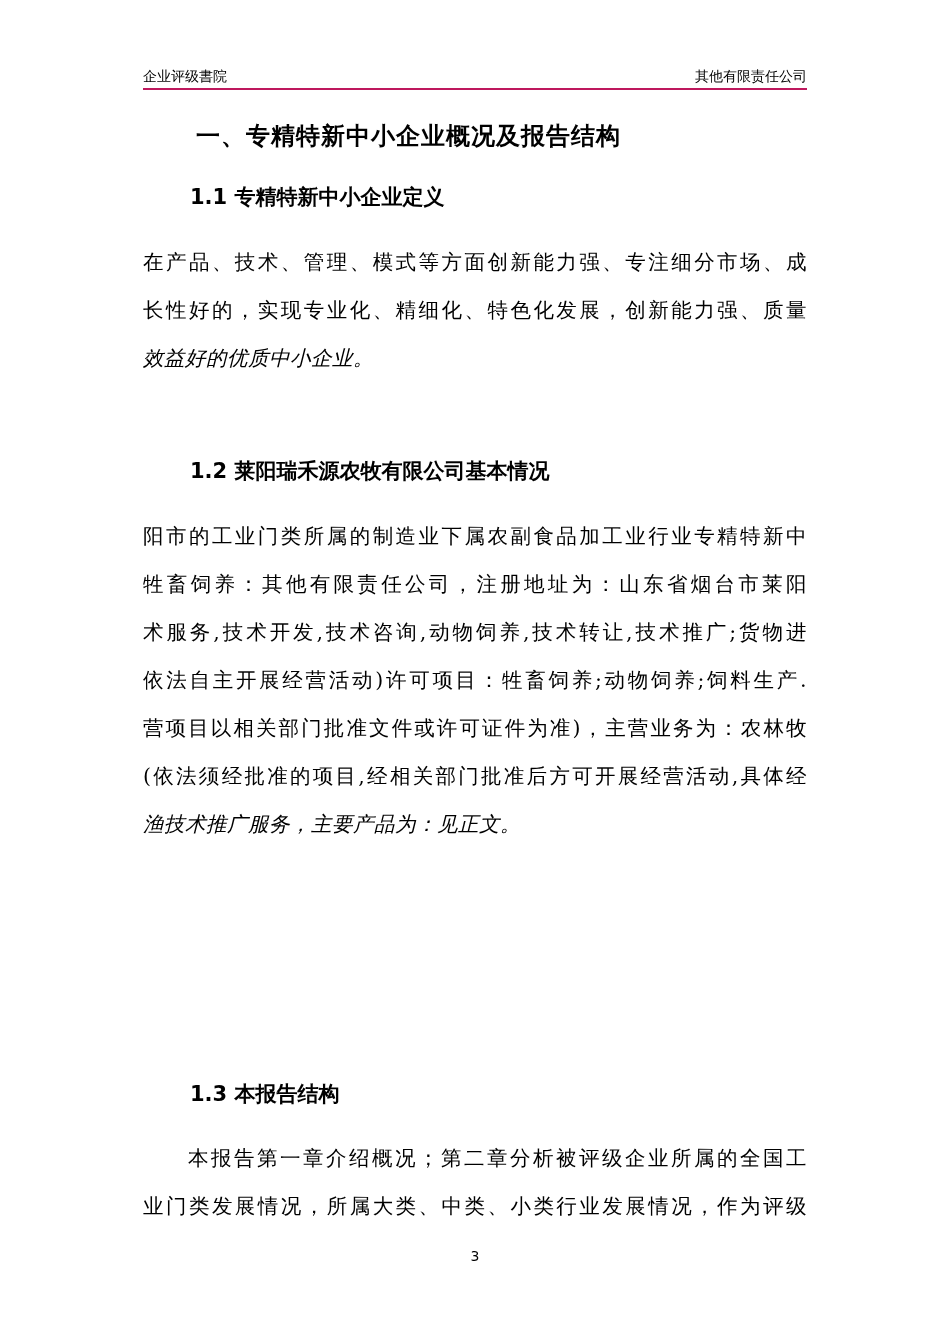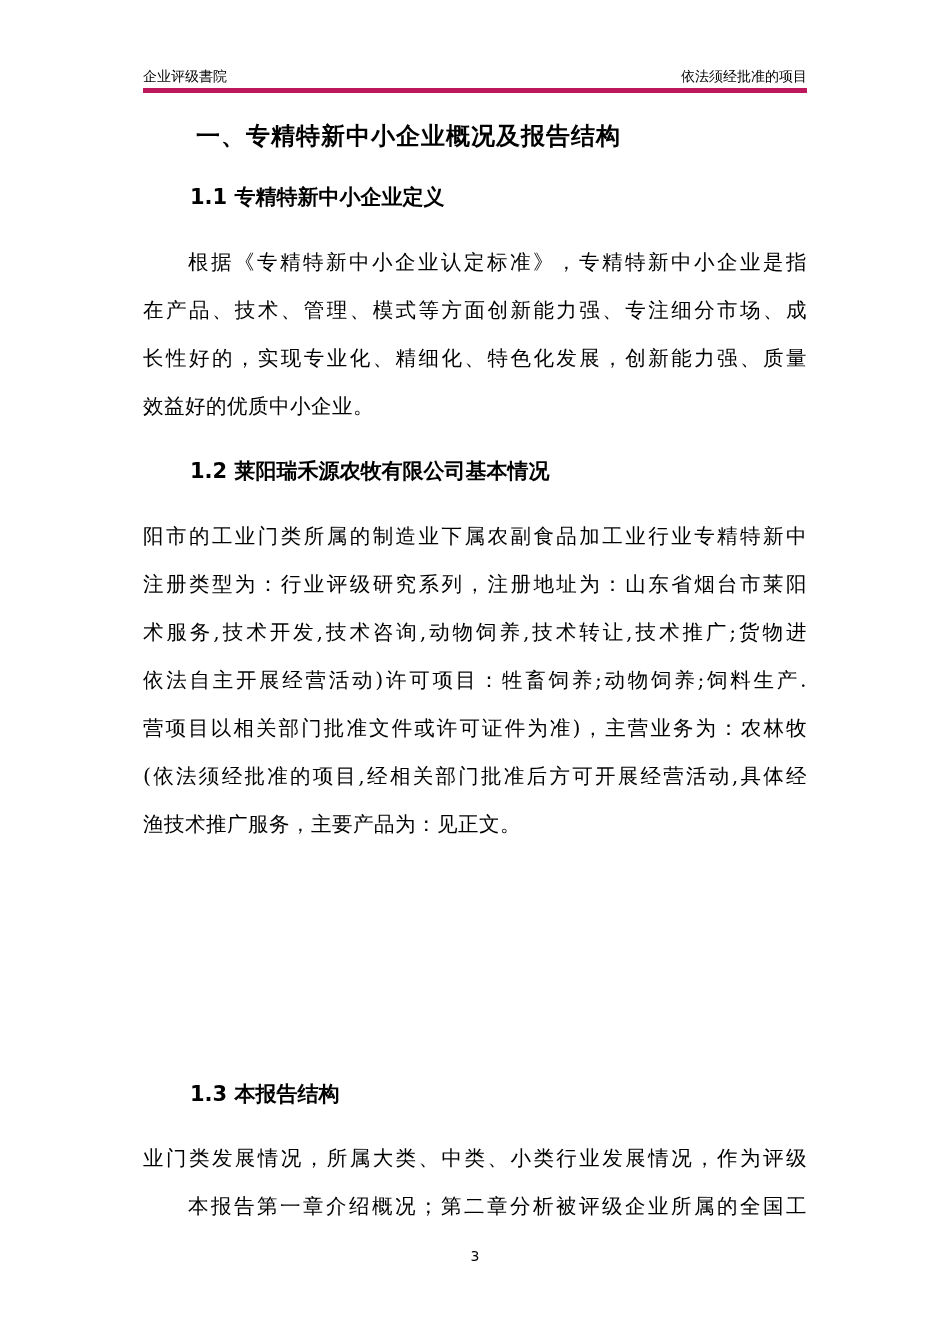--- a/index.html
+++ b/index.html
@@ -1,62 +1,61 @@
 <!DOCTYPE html>
 <html><head>
 <meta charset="utf-8">
 <style>
   html, body { margin: 0; padding: 0; background: #ffffff; }
   body { width: 950px; height: 1344px; position: relative; overflow: hidden;
          font-family: "DejaVu Serif", "Liberation Serif", serif; color: #000; }
   .header { position: absolute; left: 143px; top: 66px; width: 664px; height: 22px;
-            border-bottom: 5px solid #be185d;
+            border-bottom: 2px solid #be185d;
             font-family: "DejaVu Sans", "Liberation Sans", sans-serif; font-size: 14px; text-align: right; }
   .header .left { position: absolute; left: 0; top: 2px; }
   .header .right { position: absolute; right: 0; top: 2px; }
   .h1 { position: absolute; left: 196px; top: 120px; font-size: 24px; font-weight: bold;
         font-family: "DejaVu Sans", sans-serif; letter-spacing: 1px; }
   .h2 { position: absolute; left: 190px; font-size: 21px; font-weight: bold;
         font-family: "DejaVu Sans", sans-serif; }
   .para { position: absolute; left: 143px; width: 664px; font-size: 20.5px;
           line-height: 48px; text-align: justify; text-indent: 41px; letter-spacing: 0.5px; }
   .line { display: block; white-space: nowrap; text-indent: 0; text-align-last: justify; }
   .line.first { padding-left: 45px; }
-  .line.last { text-align-last: left; }
+  .line.last { text-align-last: left; font-style: italic; }
   .pagenum { position: absolute; left: 0; width: 950px; top: 1248px; text-align: center;
              font-family: "DejaVu Sans", sans-serif; font-size: 14px; }
 </style>
 </head>
 <body>
 
 <div class="header">
   <span class="left">企业评级書院</span>
-  <span class="right">依法须经批准的项目</span>
+  <span class="right">其他有限责任公司</span>
 </div>
 
 <div class="h1">一、专精特新中小企业概况及报告结构</div>
 
 <div class="h2" style="top:183px;">1.1 专精特新中小企业定义</div>
 <div class="para" style="top:238px;">
-  <span class="line first">根据《专精特新中小企业认定标准》，专精特新中小企业是指</span>
   <span class="line">在产品、技术、管理、模式等方面创新能力强、专注细分市场、成</span>
   <span class="line">长性好的，实现专业化、精细化、特色化发展，创新能力强、质量</span>
   <span class="line last">效益好的优质中小企业。</span>
 </div>
 
 <div class="h2" style="top:457px;">1.2 莱阳瑞禾源农牧有限公司基本情况</div>
 <div class="para" style="top:512px;">
   <span class="line">阳市的工业门类所属的制造业下属农副食品加工业行业专精特新中</span>
-  <span class="line">注册类型为：行业评级研究系列，注册地址为：山东省烟台市莱阳</span>
+  <span class="line">牲畜饲养：其他有限责任公司，注册地址为：山东省烟台市莱阳</span>
   <span class="line">术服务,技术开发,技术咨询,动物饲养,技术转让,技术推广;货物进</span>
   <span class="line">依法自主开展经营活动)许可项目：牲畜饲养;动物饲养;饲料生产.</span>
   <span class="line">营项目以相关部门批准文件或许可证件为准)，主营业务为：农林牧</span>
   <span class="line">(依法须经批准的项目,经相关部门批准后方可开展经营活动,具体经</span>
   <span class="line last">渔技术推广服务，主要产品为：见正文。</span>
 </div>
 
 <div class="h2" style="top:1080px;">1.3 本报告结构</div>
 <div class="para" style="top:1134px;">
+  <span class="line first">本报告第一章介绍概况；第二章分析被评级企业所属的全国工</span>
   <span class="line">业门类发展情况，所属大类、中类、小类行业发展情况，作为评级</span>
-  <span class="line first">本报告第一章介绍概况；第二章分析被评级企业所属的全国工</span>
 </div>
 
 <div class="pagenum">3</div>
 
 </body></html>

